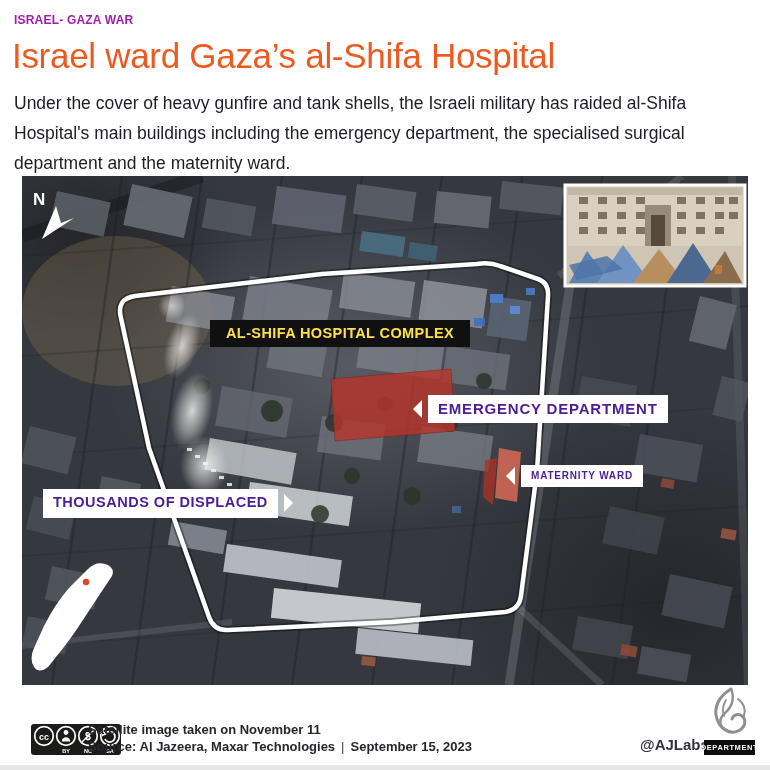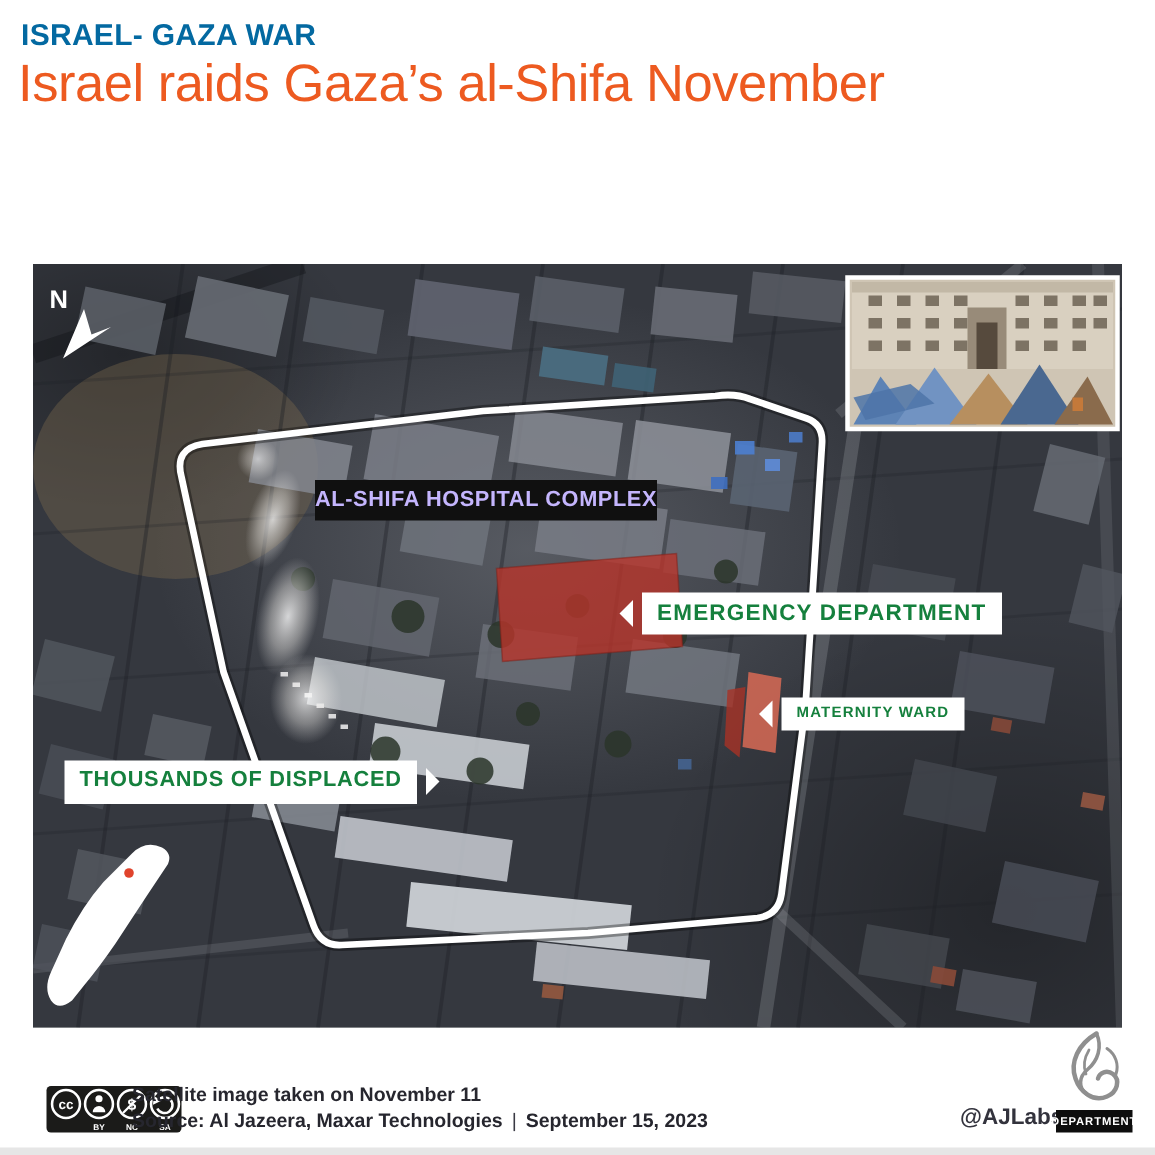--- a/index.html
+++ b/index.html
@@ -1,38 +1,38 @@
 <!DOCTYPE html>
 <html><head>
 <meta charset="utf-8">
 <style>
   html,body{margin:0;padding:0;background:#fff;}
   #canvas{position:relative;width:770px;height:770px;background:#ffffff;
           font-family:"Liberation Sans",sans-serif;overflow:hidden;}
 
   
-  .eyebrow{position:absolute;left:14px;top:13px;font-size:20px;font-weight:bold;
-           letter-spacing:.2px;color:#0369a1;}
+  .eyebrow{position:absolute;left:14px;top:13px;font-size:12px;font-weight:bold;
+           letter-spacing:.2px;color:#a21caf;}
   .title{position:absolute;left:12px;top:36px;margin:0;font-size:35px;font-weight:400;
          color:#ed5a20;letter-spacing:-.3px;}
   .desc{position:absolute;left:14px;top:88px;margin:0;width:748px;font-size:17.5px;
         line-height:30px;color:#1d1d26;}
 
   
   #map{position:absolute;left:22px;top:176px;width:726px;height:509px;background:#35383f;}
   #map svg.sat{position:absolute;left:0;top:0;display:block;}
   .compass{position:absolute;left:11px;top:14px;color:#fff;font-weight:bold;font-size:17px;}
 
   .lbl{position:absolute;font-weight:bold;white-space:nowrap;}
-  .lbl-black{background:#101010;color:#c4b5fd;padding:5px 0 6px;font-size:14.5px;letter-spacing:.4px;}
-  .lbl-white{background:#ffffff;color:#15803d;padding:5px 10px 6px;font-size:15px;letter-spacing:.8px;}
+  .lbl-black{background:#101010;color:#fde047;padding:5px 16px 6px;font-size:14.5px;letter-spacing:.4px;}
+  .lbl-white{background:#ffffff;color:#4c1d95;padding:5px 10px 6px;font-size:15px;letter-spacing:.8px;}
   .complex{left:188px;top:144px;}
   .emergency{left:406px;top:219px;}
   .maternity{left:499px;top:289px;font-size:10px;}
-  .civilians{left:21px;top:331px;text-align:right;font-size:14.5px;letter-spacing:.5px;line-height:17.5px;}
+  .civilians{left:21px;top:313px;text-align:right;font-size:14.5px;letter-spacing:.5px;line-height:17.5px;}
   .arr{position:absolute;width:0;height:0;border:9px solid transparent;}
   .arr-left{left:-15px;top:50%;transform:translateY(-50%);border-right:9px solid #fff;border-left:0;}
   .arr-right{right:-15px;top:50%;transform:translateY(-50%);border-left:9px solid #fff;border-right:0;}
 
   
   .cc-badge{position:absolute;left:30px;top:723px;}
   .credits{position:absolute;left:88px;top:722px;font-size:13px;font-weight:bold;
            color:#26262e;line-height:16.5px;}
   .credits .sep{font-weight:400;color:#3a3a44;padding:0 6px;}
   .handle{position:absolute;left:640px;top:736px;font-size:15px;font-weight:bold;color:#33333d;}
@@ -41,21 +41,22 @@
           color:#fff;font-size:7.5px;font-weight:bold;letter-spacing:.6px;
           display:flex;align-items:center;justify-content:center;}
   .bottom-strip{position:absolute;left:0;top:765px;width:770px;height:5px;background:#e6e6e6;}
 </style>
 </head>
 <body>
 
 <div id="canvas">
 
   <div class="eyebrow">ISRAEL- GAZA WAR</div>
-  <h1 class="title">Israel raids Gaza’s al-Shifa November</h1>
+  <h1 class="title">Israel ward Gaza’s al-Shifa Hospital</h1>
+  <p class="desc">Under the cover of heavy gunfire and tank shells, the Israeli military has raided al-Shifa Hospital's main buildings including the emergency department, the specialised surgical department and the maternity ward.</p>
 
   <div id="map">
     <svg class="sat" width="726" height="509" viewBox="0 0 726 509">
       <defs>
         <radialGradient id="smk">
           <stop offset="0" stop-color="#ffffff" stop-opacity=".92"></stop>
           <stop offset=".55" stop-color="#eceae6" stop-opacity=".5"></stop>
           <stop offset="1" stop-color="#dddddd" stop-opacity="0"></stop>
         </radialGradient>
         <radialGradient id="lift">

